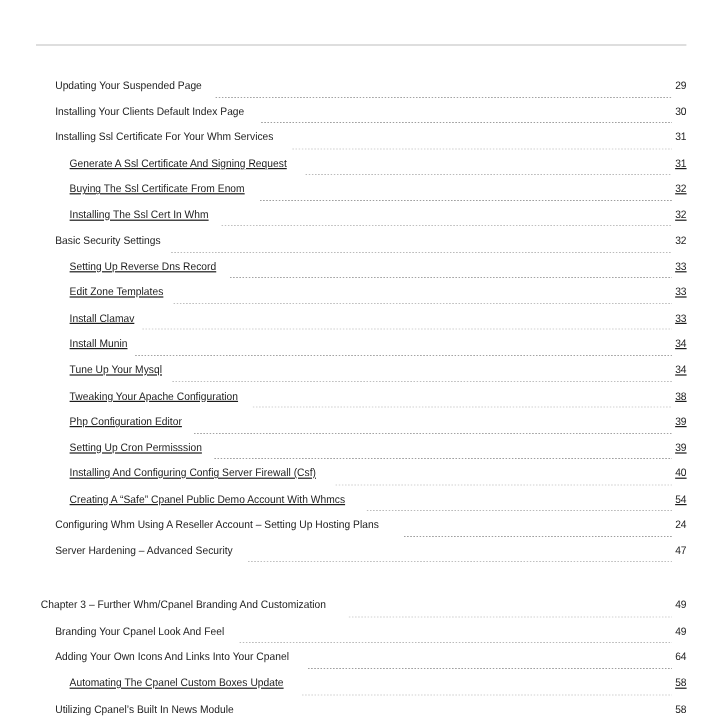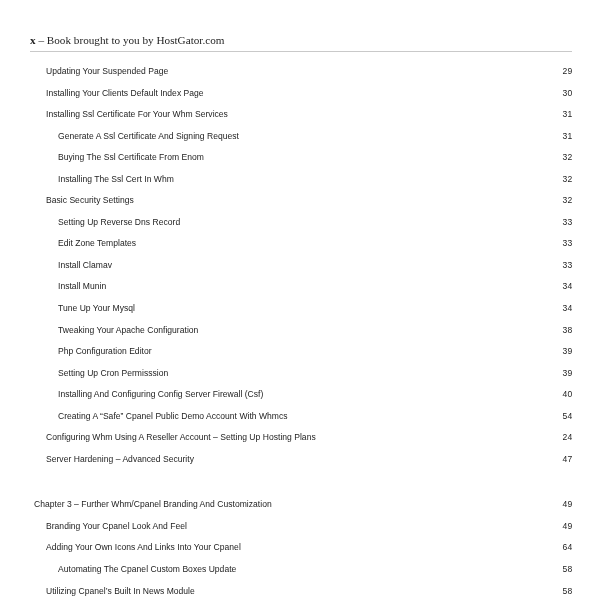--- a/index.html
+++ b/index.html
@@ -63,21 +63,21 @@
     height: 21.55px;
     box-sizing: border-box;
     font-size: 9.1px;
     line-height: 21.55px;
     color: #1c1c1c;
     letter-spacing: 0.02px;
   }
 
   .toc-row.lvl0 { padding-left: 4px; margin-top: 24px; }
   .toc-row.lvl1 { padding-left: 16px; }
-  .toc-row.lvl2 { padding-left: 28px; }
+  .toc-row.lvl2 { padding-left: 28px; text-decoration: underline; }
 
   .toc-title {
     white-space: nowrap;
     flex: 0 0 auto;
     font-stretch: condensed;
     transform: scaleX(0.94);
     transform-origin: left center;
   }
 
   .toc-leader {
@@ -102,23 +102,20 @@
     transform: scaleX(0.94);
     transform-origin: right center;
   }
 </style>
 </head>
 <body>
 
 <div class="page">
 
   <div class="header">
-    <div class="header-text">
-      <span class="hdr-folio">x</span><span> – </span><span>Book brought to you by HostGator.com</span>
-    </div>
     <div class="header-rule"></div>
   </div>
 
   <div class="toc">
       <div class="toc-row lvl1">
         <span class="toc-title">Updating Your Suspended Page</span>
         <span class="toc-leader"></span>
         <span class="toc-page">29</span>
       </div>
       <div class="toc-row lvl1">

